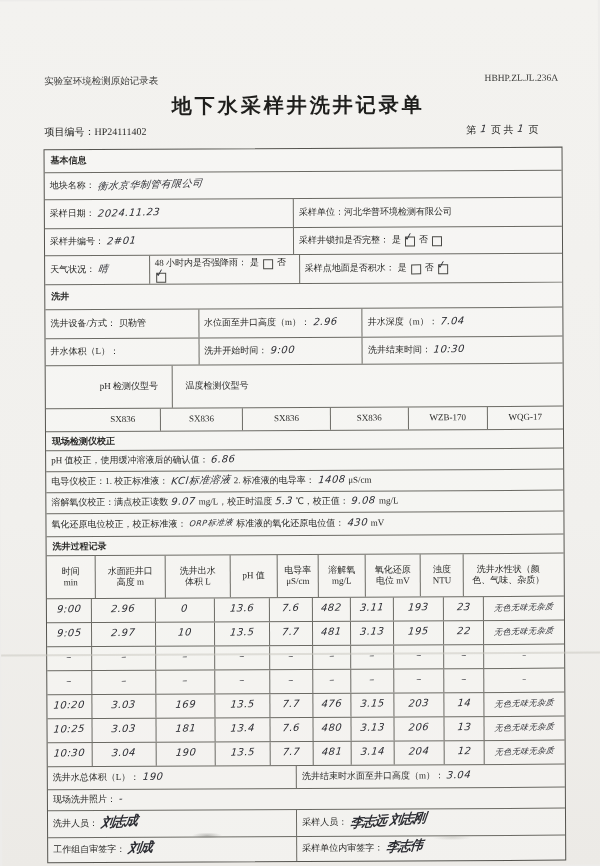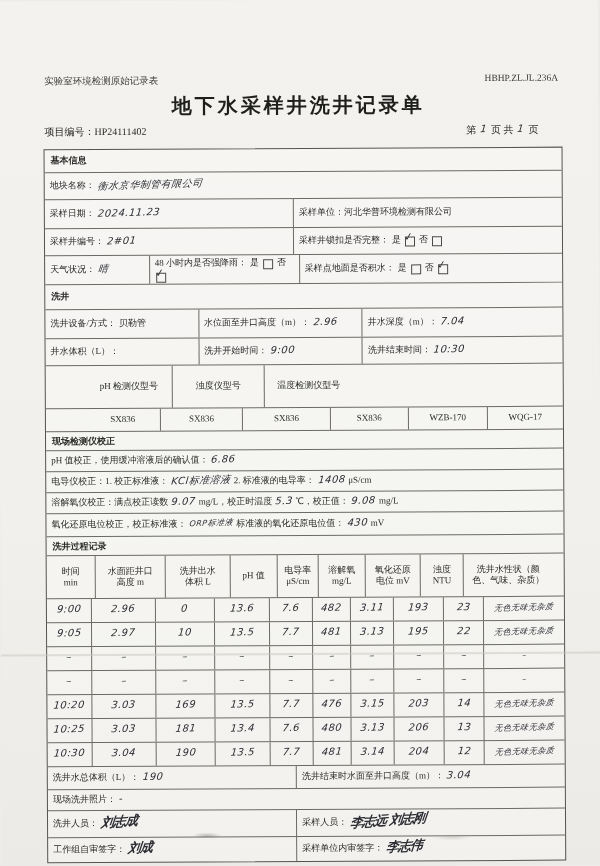--- a/index.html
+++ b/index.html
@@ -196,21 +196,20 @@
         <span class="hand">9:00</span>
       </div>
       <div class="cell w39">
         <span class="lbl">洗井结束时间：</span>
         <span class="hand">10:30</span>
       </div>
     </div>
 
     <div class="row" style="height:42px;">
         <div class="icell iw0">pH 检测仪型号</div>
-        <div class="icell iw4">浊度仪型号</div>
         <div class="icell iw5">温度检测仪型号</div>
       </div>
     <div class="row" style="height:22px;">
         <div class="icell iw0">SX836</div>
         <div class="icell iw1">SX836</div>
         <div class="icell iw2">SX836</div>
         <div class="icell iw3">SX836</div>
         <div class="icell iw4">WZB-170</div>
         <div class="icell iw5">WQG-17</div>
       </div>

